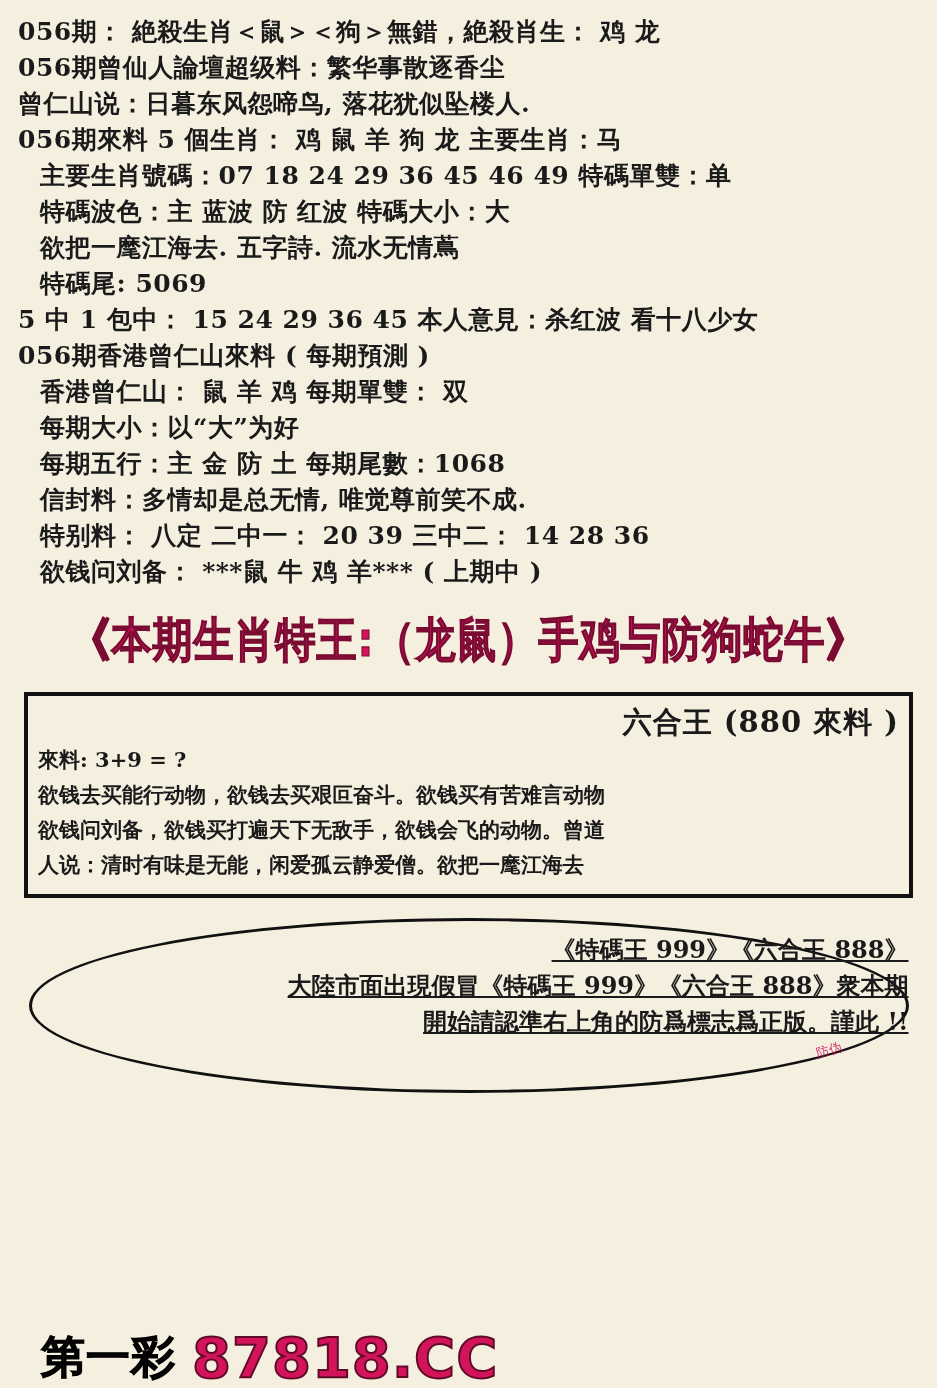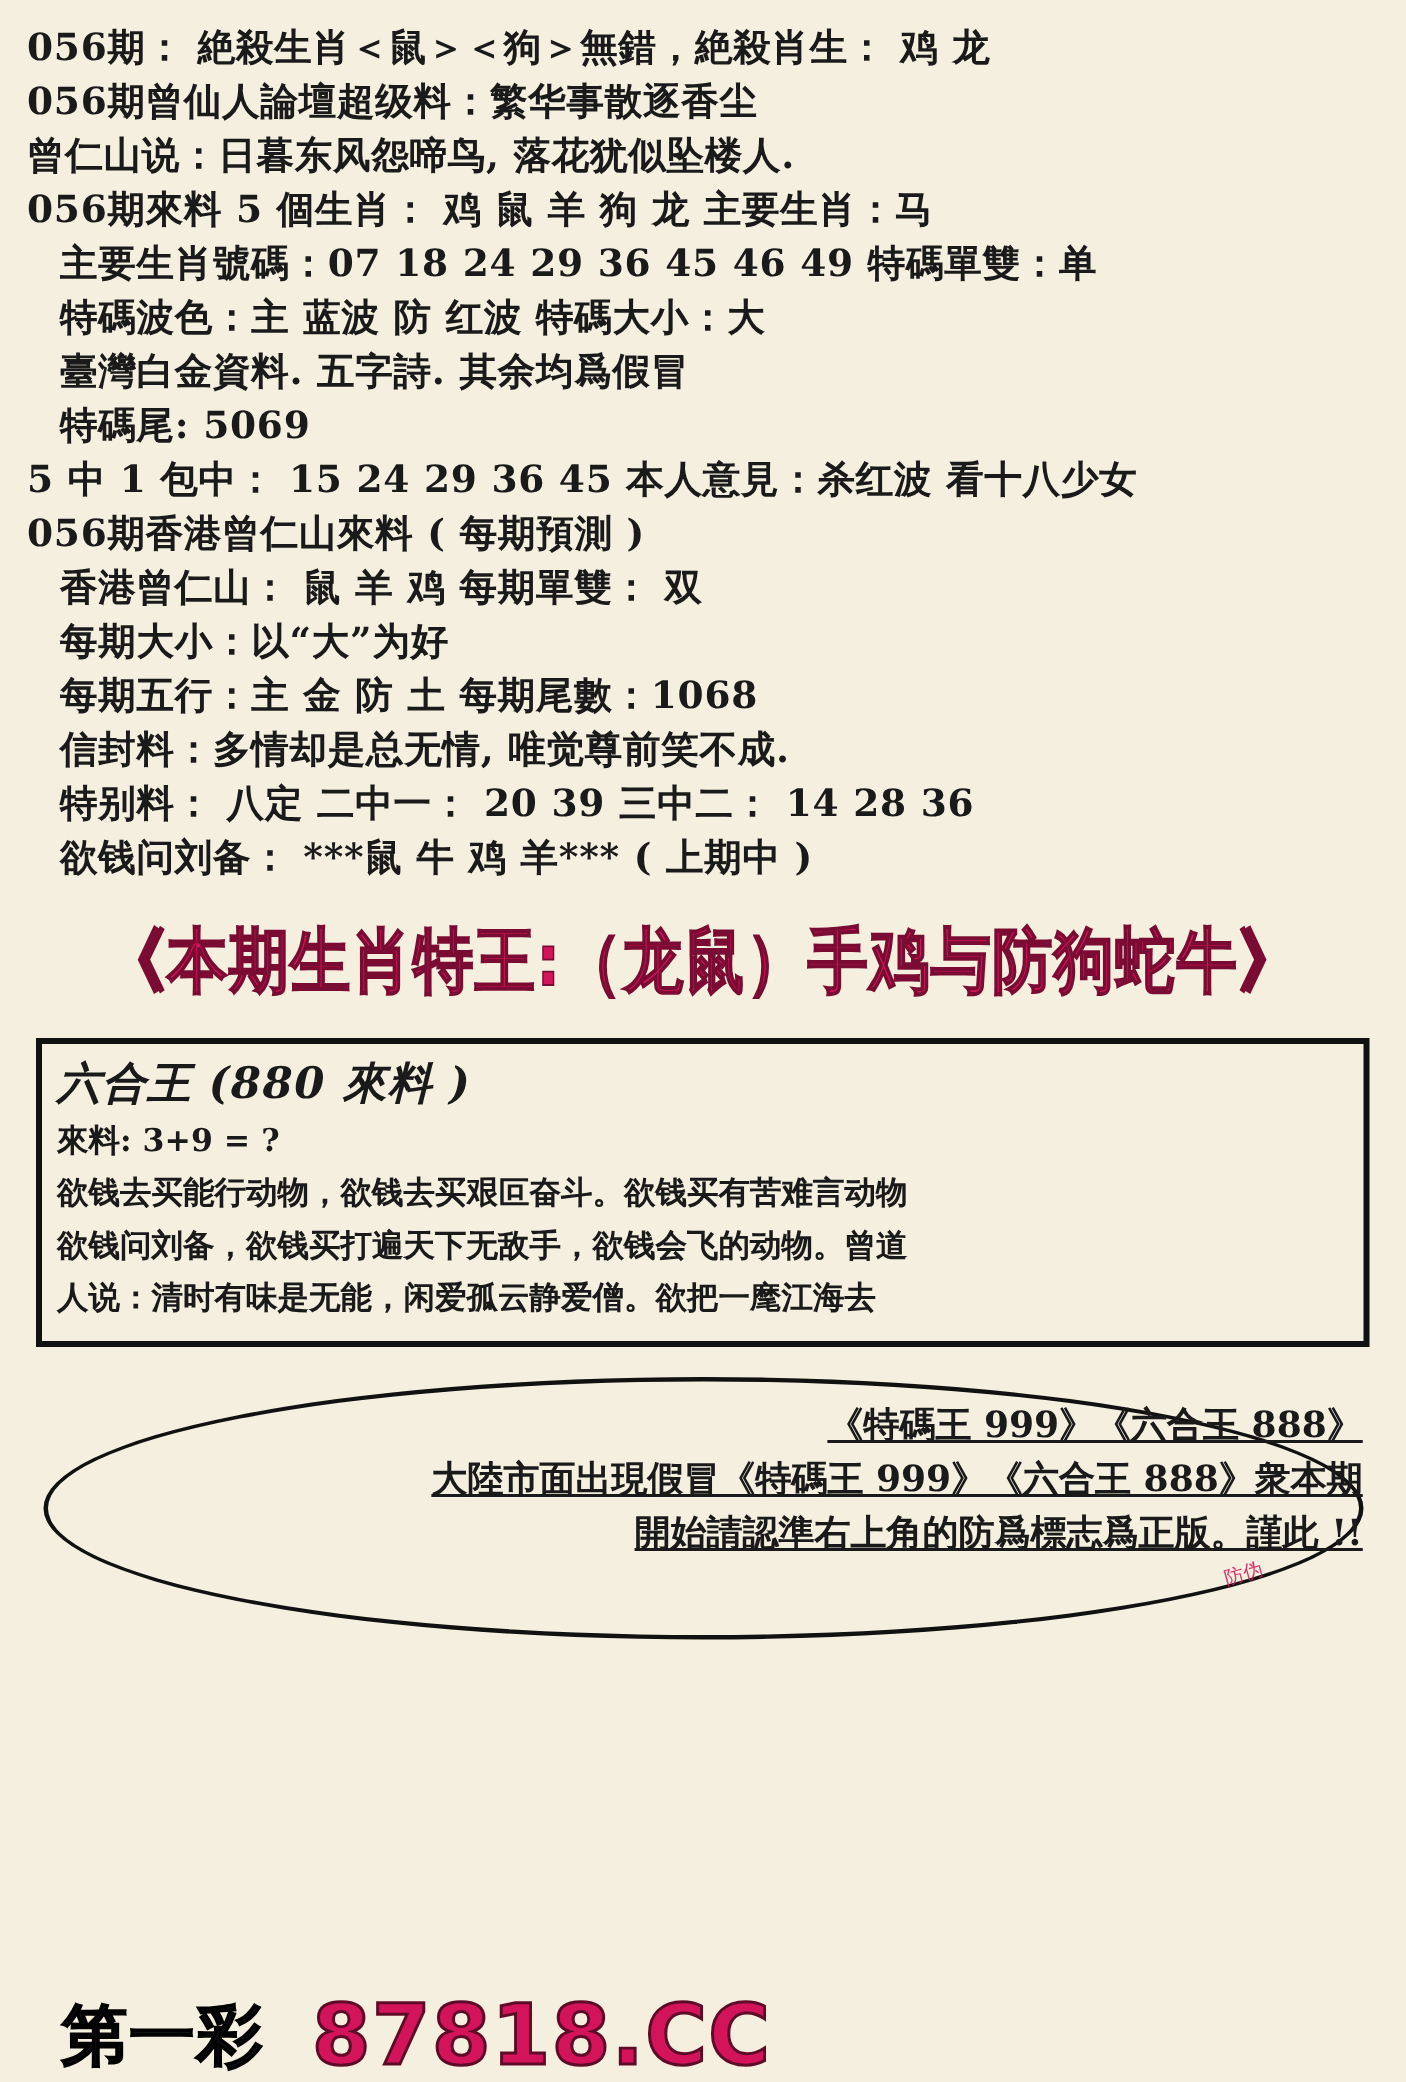--- a/index.html
+++ b/index.html
@@ -53,26 +53,25 @@
   }
 
   
   .box {
     margin: 28px 6px 0 6px;
     border: 4px solid #111;
     padding: 6px 10px 12px 10px;
     background: transparent;
   }
   .box-title {
-    text-align: left;
+    text-align: right;
     font-size: 29px;
     font-weight: bold;
     line-height: 40px;
     letter-spacing: 1px;
-    font-style: italic;
   }
   .box-line {
     font-size: 21px;
     line-height: 35px;
     font-weight: 700;
     white-space: nowrap;
   }
 
   
   .ellipse-wrap {
@@ -133,37 +132,37 @@
     color: #111;
     -webkit-text-stroke: 1px #000;
     letter-spacing: 1px;
   }
   .footer-url {
     font-family: "DejaVu Sans", "Liberation Sans", sans-serif;
     font-size: 56px;
     font-weight: bold;
     color: #d4145a;
     -webkit-text-stroke: 2px #5e0b28;
-    margin-left: 32px;
+    margin-left: 16px;
     letter-spacing: 1px;
   }
 </style>
 </head>
 <body>
 
 <div class="page">
 
   <div class="lines">
     <div class="line">056期：  絶殺生肖＜鼠＞＜狗＞無錯，絶殺肖生：  鸡 龙</div>
     <div class="line">056期曾仙人論壇超级料：繁华事散逐香尘</div>
     <div class="line">曾仁山说：日暮东风怨啼鸟, 落花犹似坠楼人.</div>
     <div class="line">056期來料 5 個生肖：  鸡  鼠  羊  狗  龙    主要生肖：马</div>
     <div class="line indent">主要生肖號碼：07  18  24  29  36  45  46  49  特碼單雙：单</div>
     <div class="line indent">特碼波色：主   蓝波 防  红波 特碼大小：大</div>
-    <div class="line indent">臺灣白金資料.  五字詩. 其余均爲假冒</div>
+    <div class="line indent">欲把一麾江海去.  五字詩. 流水无情蔦</div>
     <div class="line indent">特碼尾: 5069</div>
     <div class="line">5 中 1 包中：  15  24  29  36  45   本人意見：杀红波 看十八少女</div>
     <div class="line">056期香港曾仁山來料 ( 每期預測 )</div>
     <div class="line indent">香港曾仁山：  鼠 羊 鸡  每期單雙：  双</div>
     <div class="line indent">每期大小：以“大”为好</div>
     <div class="line indent">每期五行：主 金  防 土  每期尾數：1068</div>
     <div class="line indent">信封料：多情却是总无情, 唯觉尊前笑不成.</div>
     <div class="line indent">特别料：  八定   二中一：  20  39   三中二：  14  28  36</div>
     <div class="line indent">欲钱问刘备：  ***鼠 牛  鸡  羊***  ( 上期中 )</div>
   </div>

